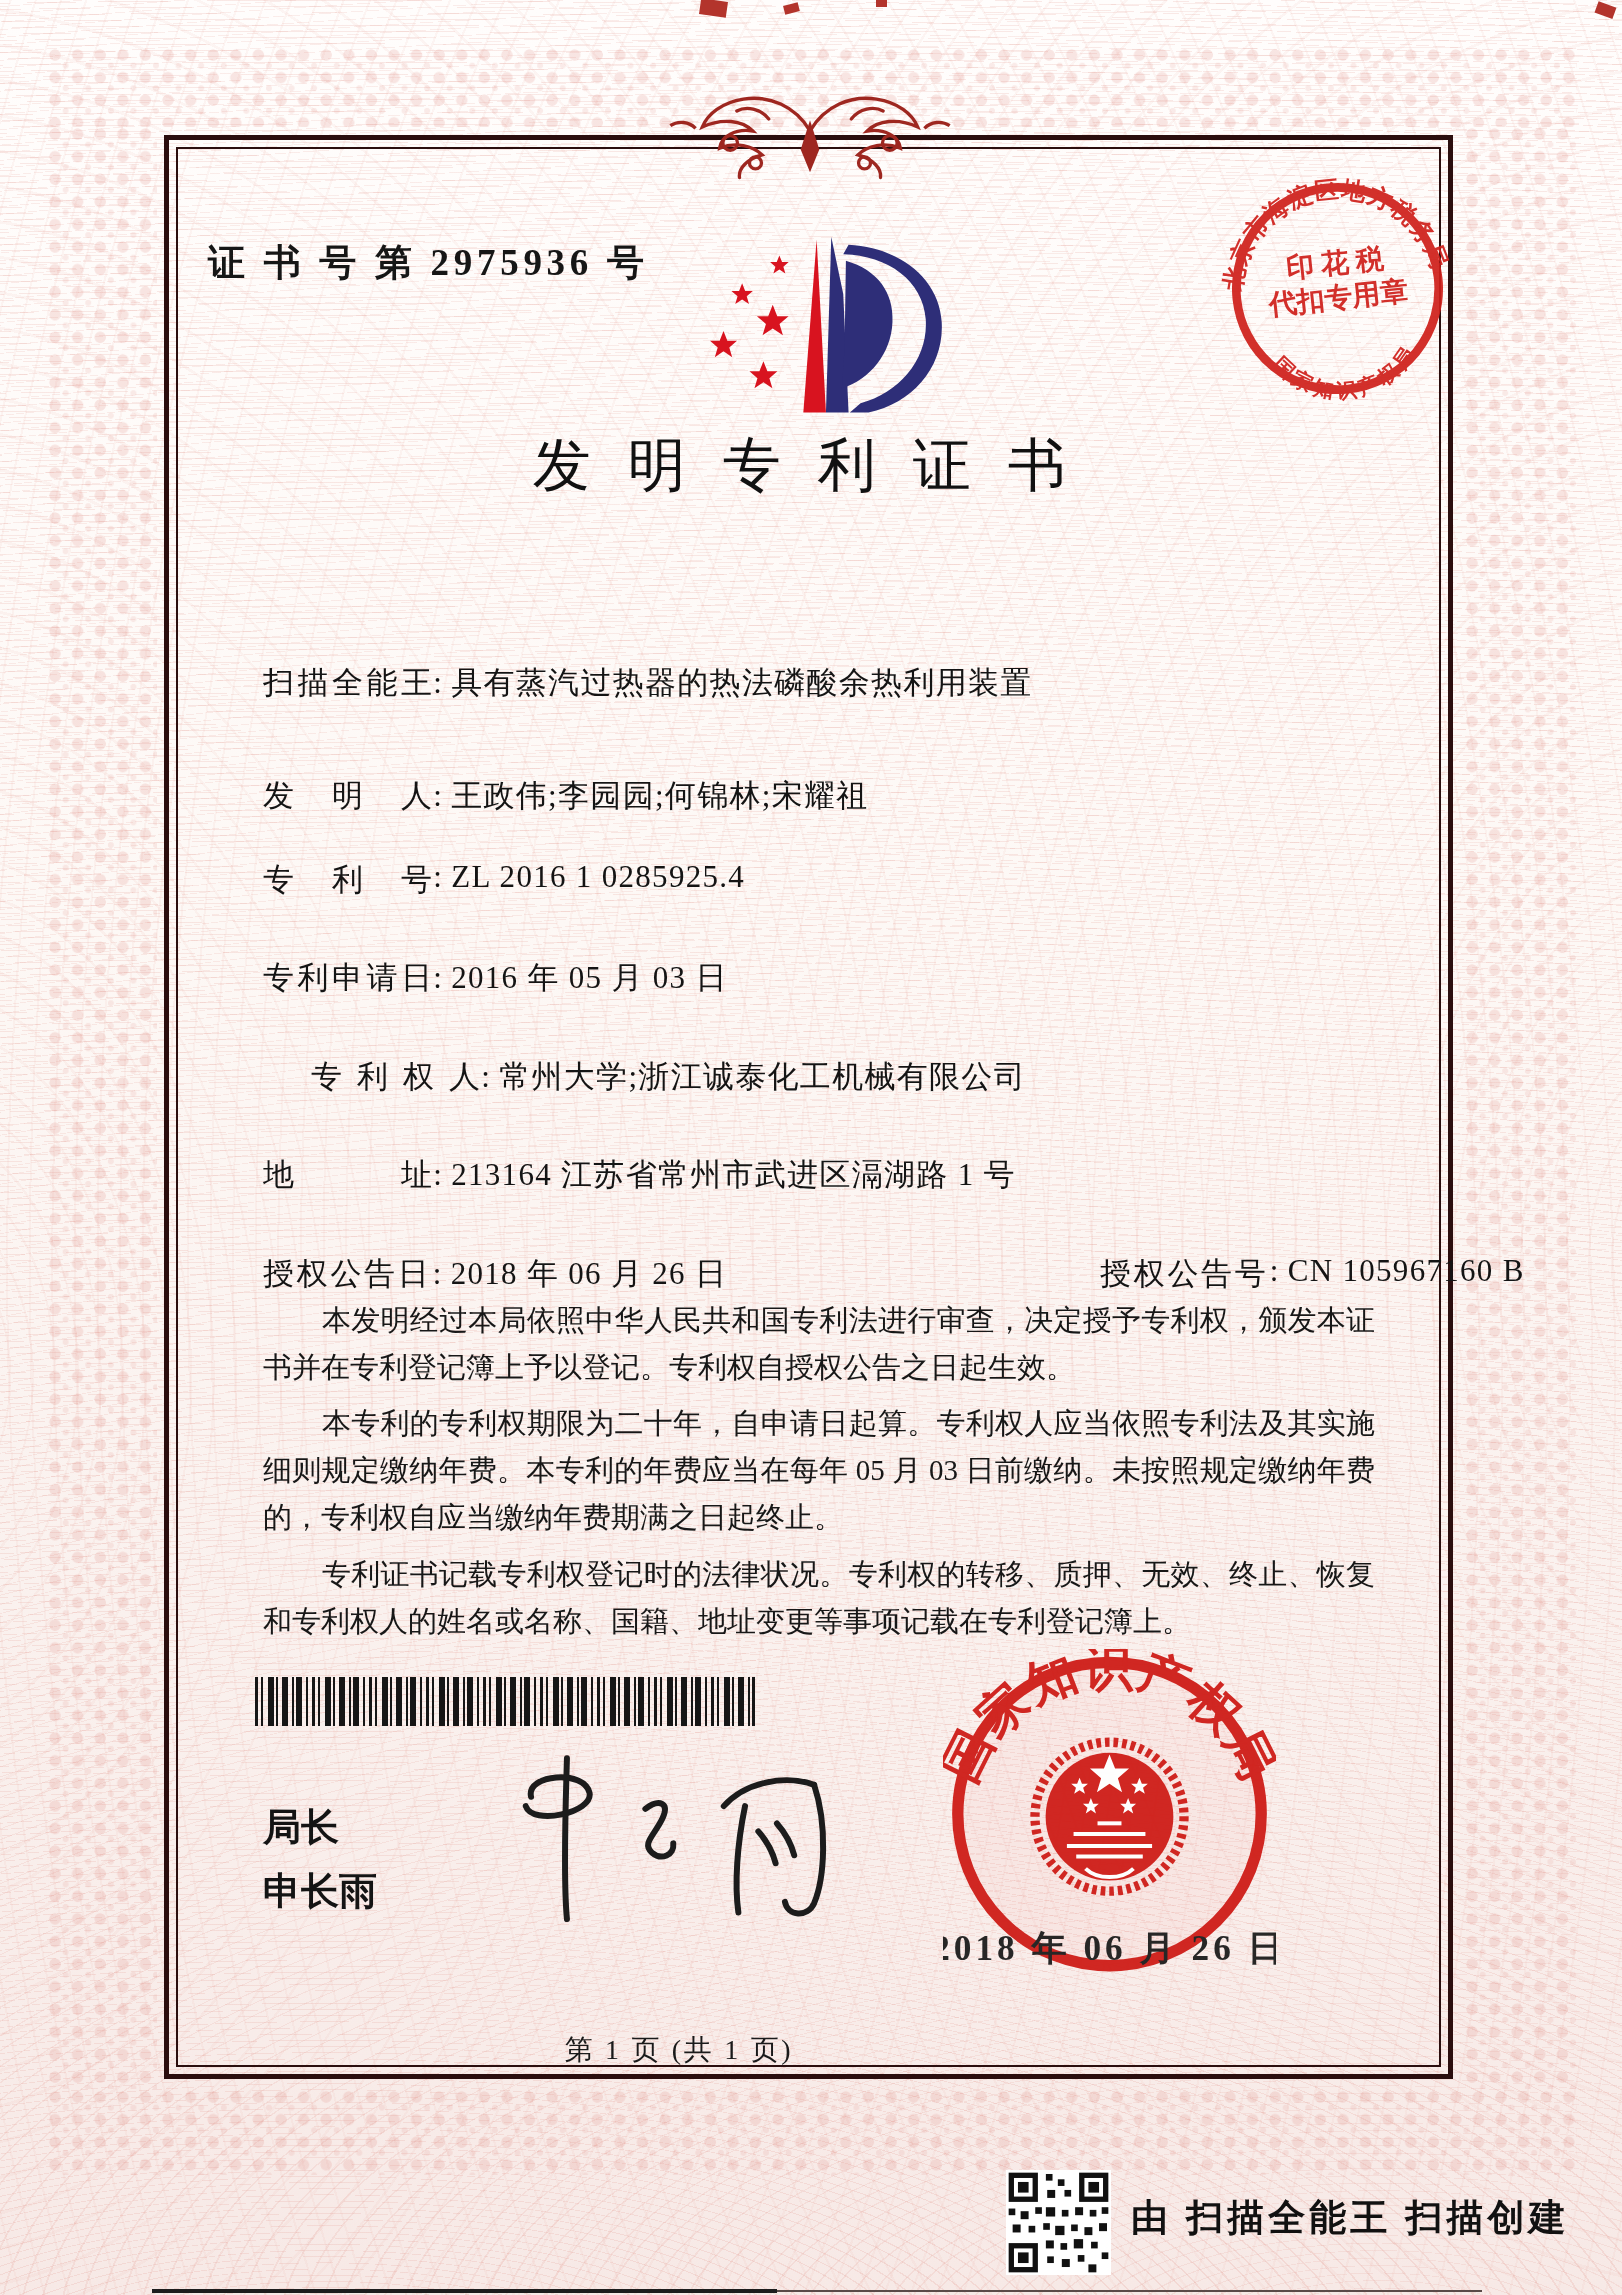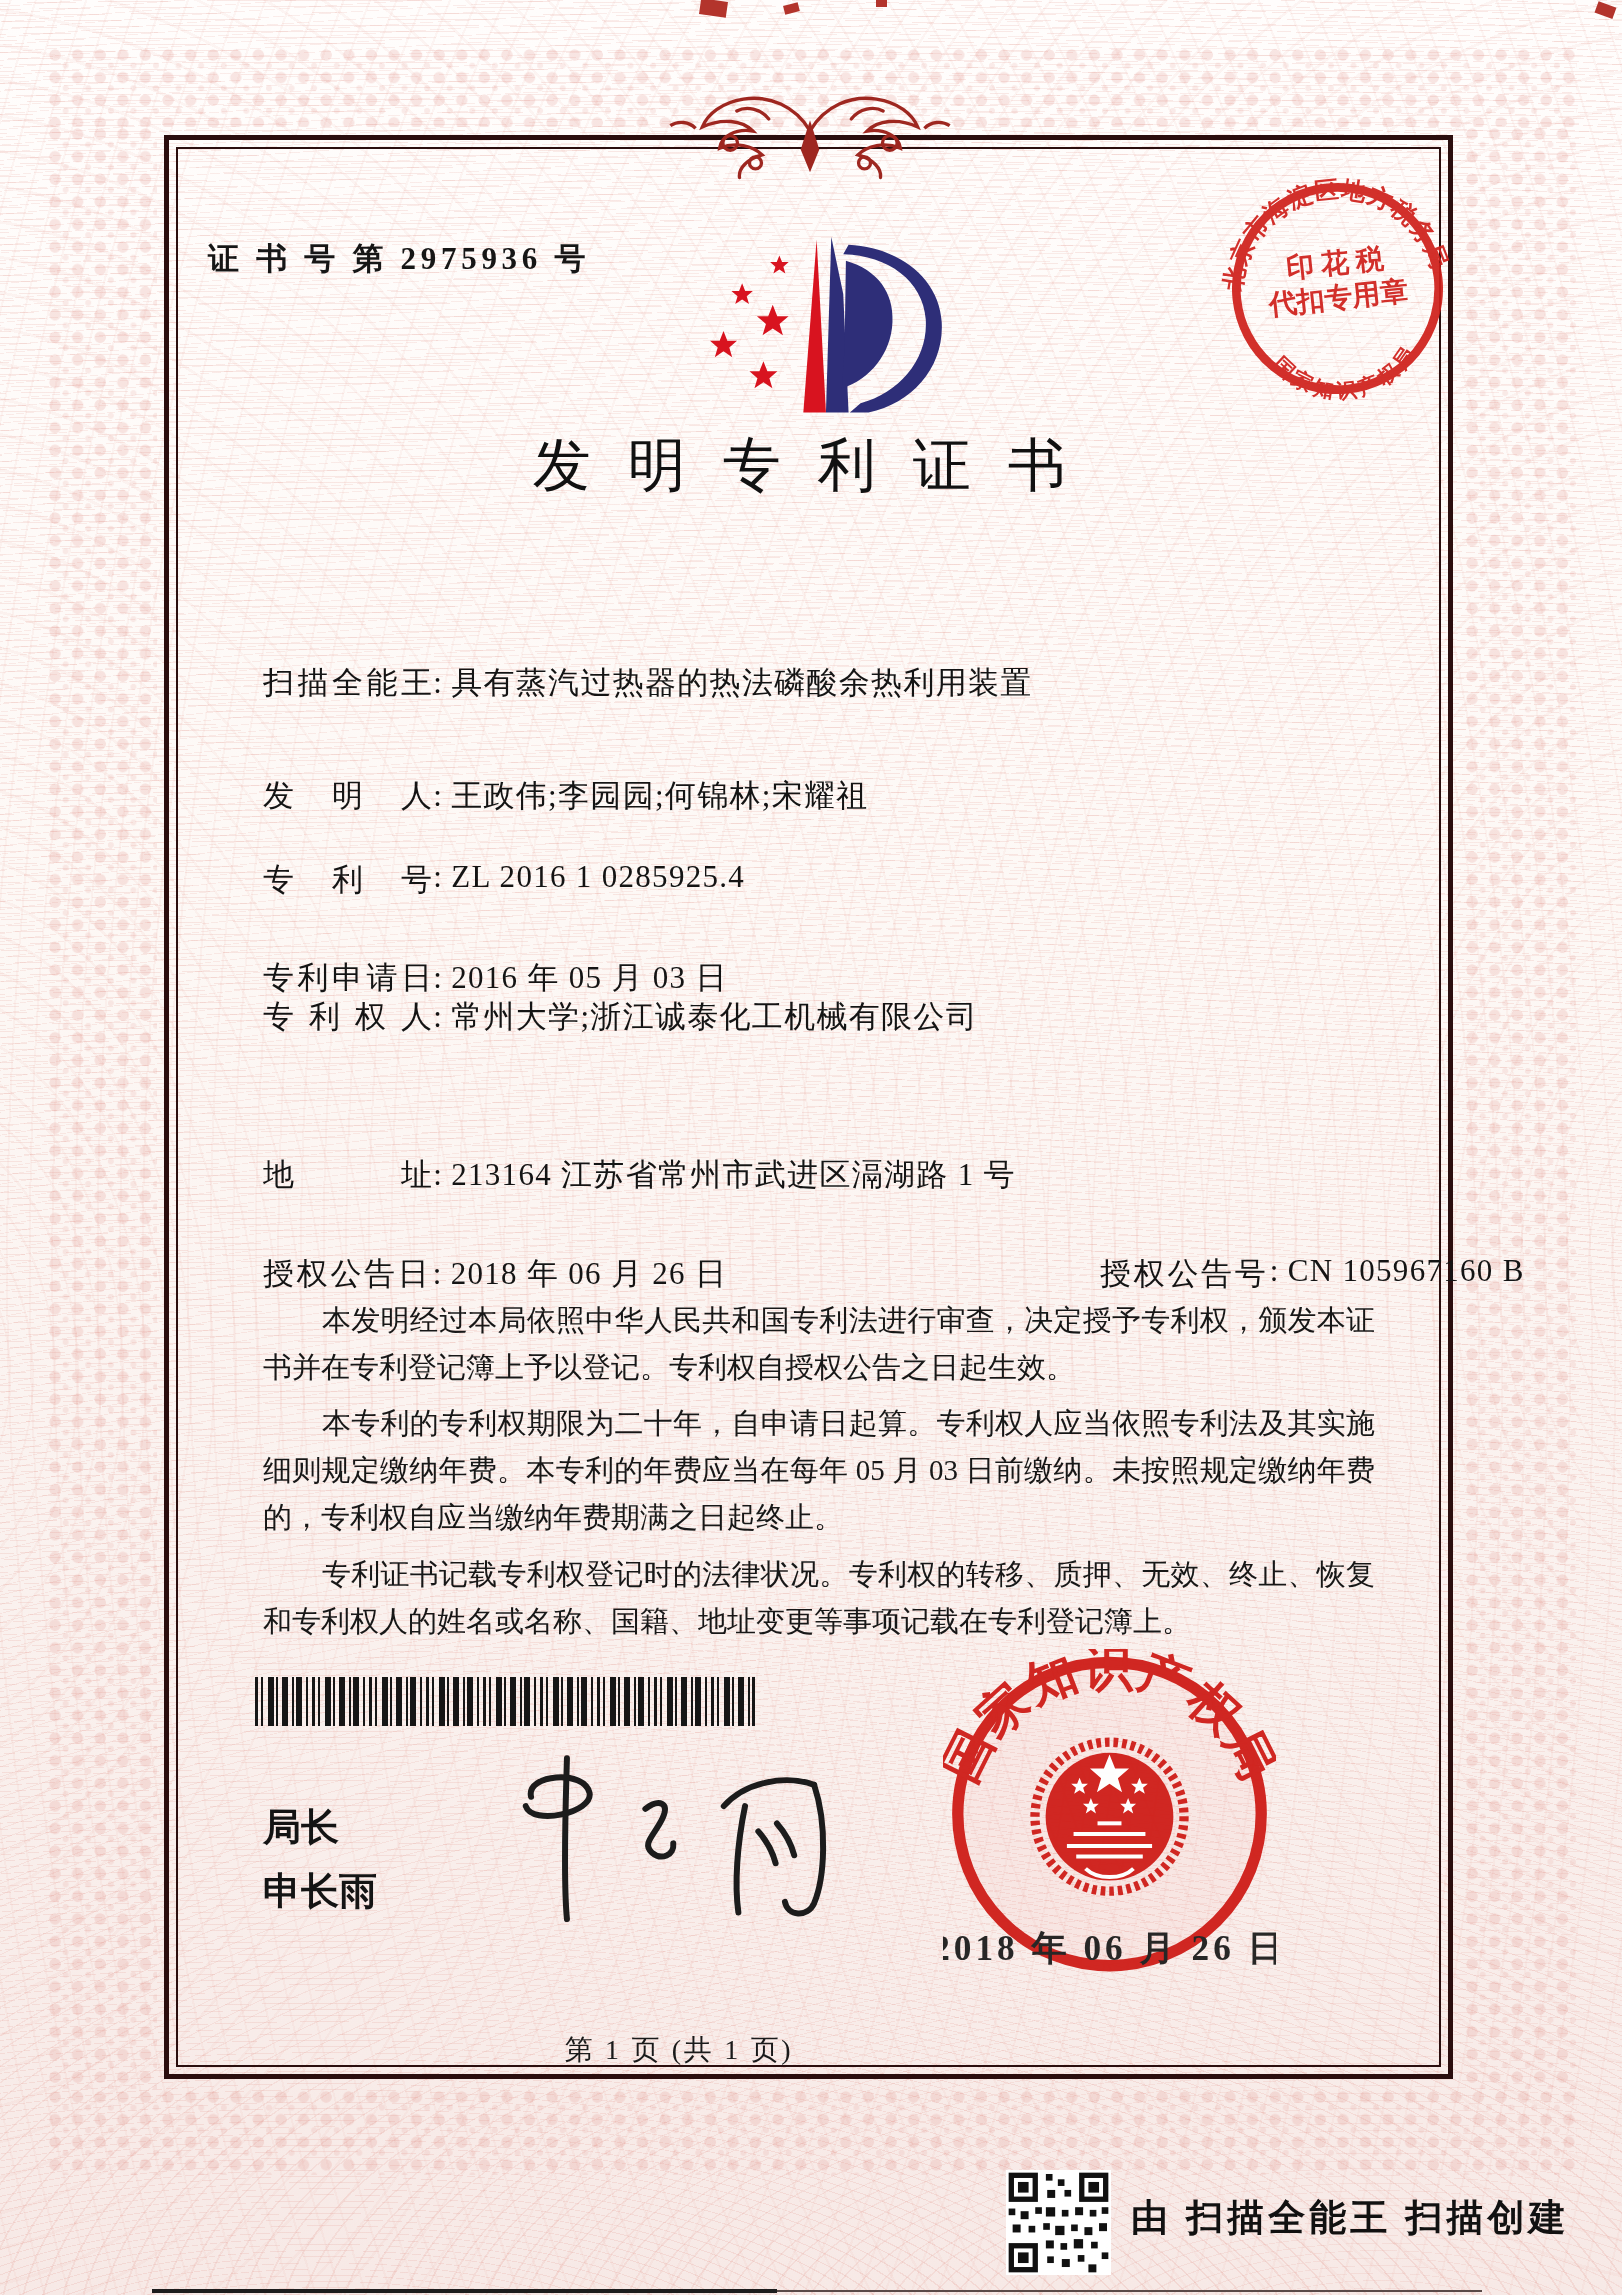--- a/index.html
+++ b/index.html
@@ -30,21 +30,21 @@
   }
   .lace.top{left:47px;top:47px;width:1530px;height:80px;}
   .lace.bottom{left:47px;top:2089px;width:1530px;height:86px;}
   .lace.left{left:47px;top:126px;width:110px;height:1963px;}
   .lace.right{left:1464px;top:126px;width:113px;height:1963px;}
 
   .frame{position:absolute;left:164px;top:135px;width:1289px;height:1944px;
     border:5.3px solid #2b0e0e;box-sizing:border-box;}
   .frame-inner{position:absolute;inset:6.7px;border:2.7px solid #2b0e0e;}
 
-  .cert-no{position:absolute;left:208px;top:238px;font-size:31px;letter-spacing:4.7px;
+  .cert-no{position:absolute;left:208px;top:238px;font-size:37px;letter-spacing:4.7px;
     font-weight:600;color:#161616;}
 
   .logo{position:absolute;left:649px;top:214px;width:306px;height:200px;}
 
   .tax-stamp{position:absolute;left:1219px;top:166px;width:237px;height:245px;
     transform:rotate(-6deg);opacity:.92;}
 
   .title{position:absolute;left:164px;top:427px;width:1289px;text-align:center;
     font-size:58px;font-weight:400;letter-spacing:37px;padding-left:18.6px;
     box-sizing:border-box;color:#111;}
@@ -169,21 +169,21 @@
   </div>
   <div class="field-row" style="top:761px;margin-top:14px;">
     <span class="flabel">发明人</span><span class="fcolon">:</span><span class="fvalue">王政伟;李园园;何锦林;宋耀祖</span>
   </div>
   <div class="field-row" style="top:859px;">
     <span class="flabel">专利号</span><span class="fcolon">:</span><span class="fvalue">ZL 2016 1 0285925.4</span>
   </div>
   <div class="field-row" style="top:957px;">
     <span class="flabel">专利申请日</span><span class="fcolon">:</span><span class="fvalue">2016 年 05 月 03 日</span>
   </div>
-  <div class="field-row" style="top:996px;">
+  <div class="field-row" style="top:1056px;margin-left:48px;">
     <span class="flabel">专利权人</span><span class="fcolon">:</span><span class="fvalue">常州大学;浙江诚泰化工机械有限公司</span>
   </div>
   <div class="field-row" style="top:1154px;">
     <span class="flabel">地址</span><span class="fcolon">:</span><span class="fvalue">213164 江苏省常州市武进区滆湖路 1 号</span>
   </div>
   <div class="field-row" style="top:1253px;">
     <span class="flabel" style="width:auto;letter-spacing:2.7px;">授权公告日</span><span class="fcolon">:</span><span class="fvalue">2018 年 06 月 26 日</span>
     <span class="grant2">
       <span class="flabel">授权公告号</span><span class="fcolon">:</span><span class="fvalue">CN 105967160 B</span>
     </span>

